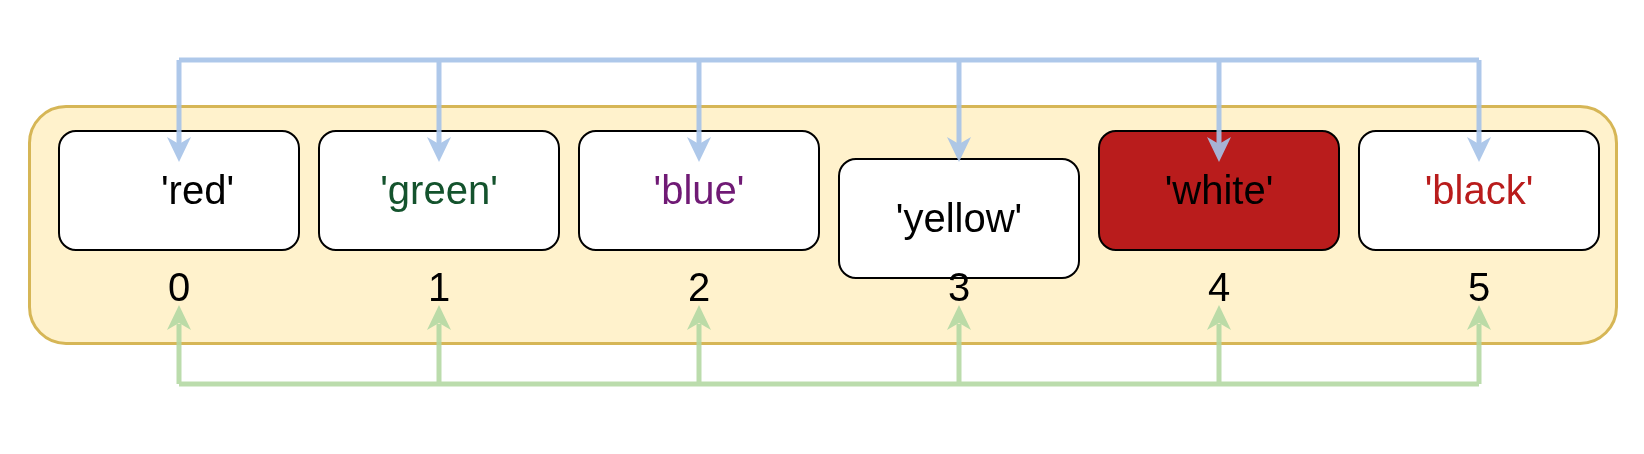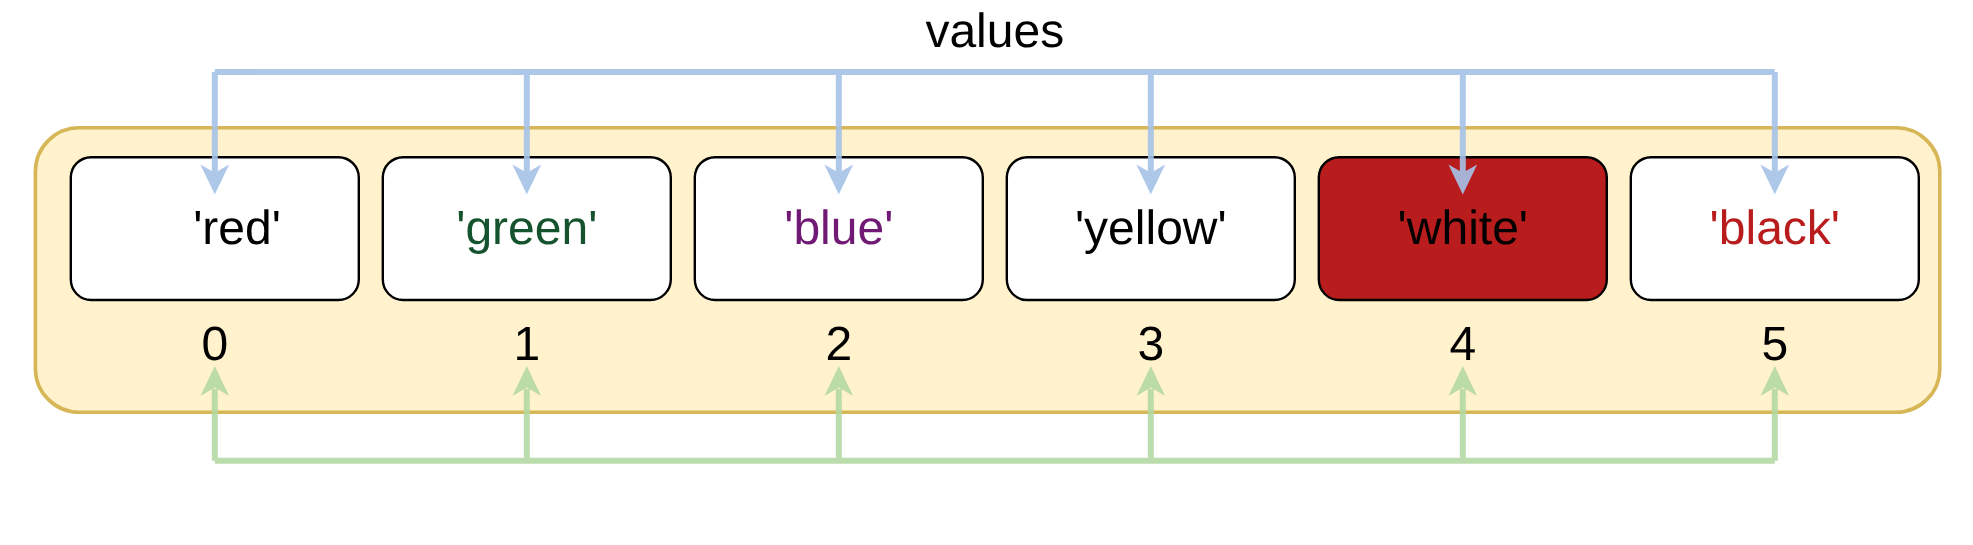--- a/index.html
+++ b/index.html
@@ -62,38 +62,37 @@
     left: 0; top: 0;
     width: 1644px;
     height: 454px;
     pointer-events: none;
   }
 </style>
 </head>
 <body>
 
 <div class="stage">
-  <div class="label label-values">values</div>
 
   <div class="list-box" id="list-box" style="background: rgb(255, 242, 204); border-color: rgb(214, 182, 86);"></div>
 
   <div id="cells-layer">
       <div class="cell" style="left: 58px; background: rgb(255, 255, 255); border-color: rgb(0, 0, 0); color: rgb(0, 0, 0); padding-left: 37px;">
     <span>'red'</span>
   </div>
       <div class="index-label" style="left: 58px; color: rgb(0, 0, 0);">0</div>
       <div class="cell" style="left: 318px; background: rgb(255, 255, 255); border-color: rgb(0, 0, 0); color: #14532d;">
     <span>'green'</span>
   </div>
       <div class="index-label" style="left: 318px; color: rgb(0, 0, 0);">1</div>
       <div class="cell" style="left: 578px; background: rgb(255, 255, 255); border-color: rgb(0, 0, 0); color: #701a75;">
     <span>'blue'</span>
   </div>
       <div class="index-label" style="left: 578px; color: rgb(0, 0, 0);">2</div>
-      <div class="cell" style="left: 838px; background: rgb(255, 255, 255); border-color: rgb(0, 0, 0); color: rgb(0, 0, 0);">
+      <div class="cell" style="left: 838px; background: rgb(255, 255, 255); border-color: rgb(0, 0, 0); color: rgb(0, 0, 0); margin-top: 28px;">
     <span>'yellow'</span>
   </div>
       <div class="index-label" style="left: 838px; color: rgb(0, 0, 0);">3</div>
       <div class="cell" style="left: 1098px; background: #b91c1c; border-color: rgb(0, 0, 0); color: rgb(0, 0, 0);">
     <span>'white'</span>
   </div>
       <div class="index-label" style="left: 1098px; color: rgb(0, 0, 0);">4</div>
       <div class="cell" style="left: 1358px; background: rgb(255, 255, 255); border-color: rgb(0, 0, 0); color: #b91c1c;">
     <span>'black'</span>
   </div>

